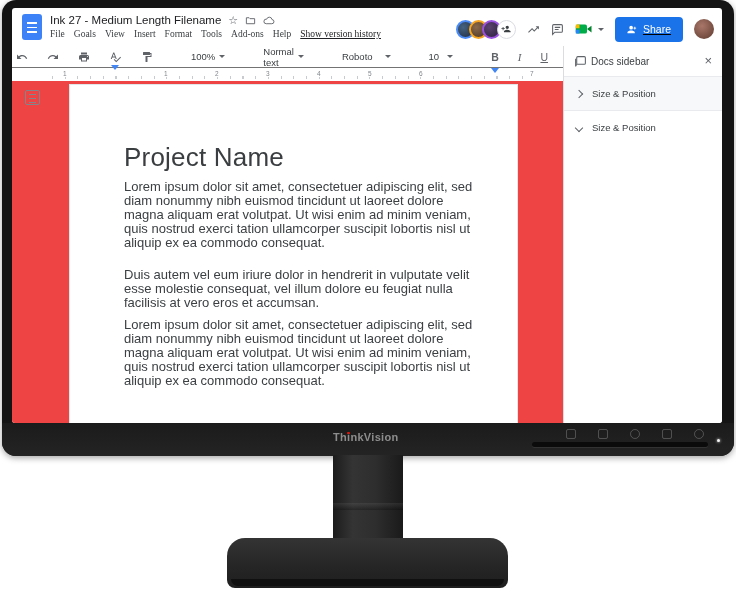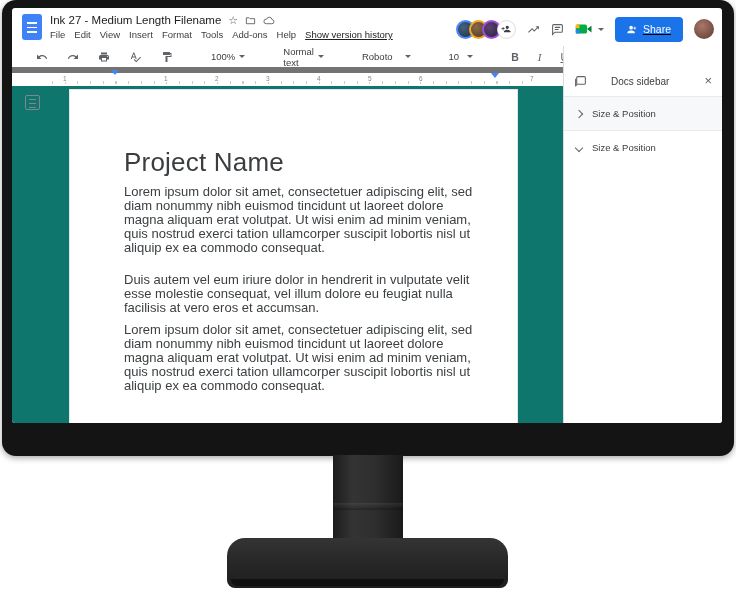--- a/index.html
+++ b/index.html
@@ -23,71 +23,71 @@
 
   
   .gd-header{height:38px;display:flex;align-items:flex-start;flex:0 0 auto;}
   .docs-logo{width:20px;height:26px;margin:6px 8px 0 10px;background:#3e82f7;border-radius:3px;position:relative;}
   .docs-logo::after{content:"";position:absolute;left:5px;top:8px;width:10px;height:11px;background:repeating-linear-gradient(#fff 0 1.8px,transparent 1.8px 4.6px);}
   .title-block{display:flex;flex-direction:column;}
   .title-row{display:flex;align-items:center;gap:7px;margin-top:6px;}
   .doc-title{font-size:11.5px;color:#202124;}
   .t-ic{color:#5f6368;font-size:11px;line-height:10px;}
   .menu-row{display:flex;align-items:center;gap:9px;margin-top:3px;font-size:9.5px;color:#3c4043;}
-  .menu-row span{cursor:default;}
+  .menu-row span{cursor:default;font-family:Liberation Serif, serif;}
   .version-link{text-decoration:underline;color:#202124;}
   .hdr-right{margin-left:auto;display:flex;align-items:center;gap:11px;padding:6px 8px 0 0;height:30px;text-decoration:underline;}
   .avatars{display:flex;align-items:center;}
   .av{width:15px;height:15px;border-radius:50%;border:2px solid;box-sizing:content-box;}
   .av+.av{margin-left:-6px;}
   .av1{border-color:#4c8bf5;background:radial-gradient(circle at 35% 35%,#46627f,#1f2d42);}
   .av2{border-color:#f5a623;background:radial-gradient(circle at 35% 35%,#8a6a4a,#4a3423);z-index:1;position:relative;}
   .av3{border-color:#9b51e0;background:radial-gradient(circle at 35% 35%,#5c4470,#2c1f3d);z-index:2;position:relative;}
   .follow{width:17px;height:17px;border-radius:50%;background:#fff;border:1px solid #dadce0;display:flex;align-items:center;justify-content:center;margin-left:-4px;z-index:3;position:relative;}
   .meet{display:flex;align-items:center;gap:3px;}
   .share-btn{display:flex;align-items:center;gap:5px;background:#1a73e8;color:#fff;border:none;border-radius:4px;height:25px;padding:0 12px;font-size:10.5px;font-family:"Liberation Sans",sans-serif;}
   .profile{width:20px;height:20px;border-radius:50%;background:radial-gradient(circle at 40% 35%,#a9776a,#5d3a2e);}
 
   .gd-body{display:flex;flex:1;min-height:0;}
   .gd-main{width:551px;display:flex;flex-direction:column;min-height:0;}
 
-  .toolbar{height:21px;display:flex;align-items:center;padding:0 22px;gap:15px;border-bottom:6px solid #737373;flex:0 0 auto;}
+  .toolbar{height:21px;display:flex;align-items:center;padding:0 2px;gap:15px;border-bottom:1px solid #737373;flex:0 0 auto;}
   .tb{display:flex;align-items:center;gap:2px;padding:1px 2px;border-radius:2px;}
   .tb.active{background:#e8f0fe;}
   .tdiv{width:1px;height:13px;background:#dadce0;margin:0 2px;}
   .tb-txt{font-size:9.5px;color:#3c4043;}
   .caret{width:0;height:0;border-left:3px solid transparent;border-right:3px solid transparent;border-top:3.5px solid #5f6368;margin-left:2px;}
   .b-b{font-weight:bold;font-size:10.5px;color:#5f6368;}
   .b-i{font-style:italic;font-family:"Liberation Serif",serif;font-size:11px;color:#5f6368;}
   .b-u{text-decoration:underline;font-size:10.5px;color:#5f6368;}
   .b-a{font-size:10px;color:#444746;border-bottom:2.5px solid #202124;line-height:9px;padding:0 1px;}
   .dots{font-size:10px;color:#5f6368;letter-spacing:1px;}
   .chev-up{width:6px;height:6px;border-left:1.5px solid #5f6368;border-top:1.5px solid #5f6368;transform:rotate(45deg) translateY(2px);}
   .tb-right{margin-left:auto;display:flex;align-items:center;gap:8px;padding-right:6px;}
 
   .ruler{height:13px;position:relative;background:#fff;flex:0 0 auto;}
   .ruler .tickstrip{position:absolute;left:40px;right:28px;bottom:2px;height:3px;background:repeating-linear-gradient(90deg,#c8cbcf 0 1px,transparent 1px 12.7px);}
   .rnum{position:absolute;top:2px;font-size:6.5px;color:#80868b;background:#fff;padding:0 2px;}
   .mk{position:absolute;}
   .mk .bar{width:8px;height:3px;background:#4285f4;}
   .mk .tri{width:0;height:0;border-left:4px solid transparent;border-right:4px solid transparent;border-top:5px solid #4285f4;}
 
-  .canvas{flex:1;background:#0f766e;position:relative;overflow:hidden;min-height:0;}
+  .canvas{flex:1;background:#ef4444;position:relative;overflow:hidden;min-height:0;}
   .outline-ic{position:absolute;left:13px;top:9px;width:13px;height:13px;border:1.5px solid #80868b;border-radius:2px;background:repeating-linear-gradient(#80868b 0 1.5px,transparent 1.5px 4px);background-size:7px 10px;background-position:3px 2.5px;background-repeat:no-repeat;}
   .page{position:absolute;left:57px;top:3px;width:449px;height:520px;background:#fff;border:1px solid #e3e6e8;box-sizing:border-box;padding:57px 46px 0 54px;}
   .p-title{font-size:26px;line-height:30px;color:#3b3e40;letter-spacing:.2px;}
   .p-date{font-size:9px;color:#9aa0a6;margin-top:9px;}
   .p-h{font-size:13px;font-weight:bold;color:#3b3e40;}
   .h-overview{margin-top:24px;}
   .h-goals{margin-top:18px;}
   .p-body{font-size:13px;line-height:14px;color:#3c4043;margin-top:8px;width:352px;}
   .p-body.second{margin-top:18px;}
 
   .gd-sidebar{width:159px;border-left:1px solid #dadce0;background:#fff;display:flex;flex-direction:column;box-sizing:border-box;}
-  .sb-header{height:30px;display:flex;align-items:center;gap:24px;padding:0 10px;border-bottom:1px solid #e8eaed;margin-top:20px;}
+  .sb-header{height:30px;display:flex;align-items:center;gap:4px;padding:0 10px;border-bottom:1px solid #e8eaed;}
   .sb-title{font-size:10px;color:#3c4043;flex:1;}
   .sb-x{font-size:13px;color:#5f6368;line-height:10px;}
   .sb-row{height:33px;display:flex;align-items:center;gap:10px;padding:0 12px;font-size:9.5px;color:#3c4043;}
   .sb-row.collapsed{background:#f7f8f9;border-bottom:1px solid #e8eaed;}
   .chev{width:5px;height:5px;border-right:1.4px solid #5f6368;border-bottom:1.4px solid #5f6368;display:inline-block;}
   .chev.right{transform:rotate(-45deg);}
   .chev.down{transform:rotate(45deg);}
   svg.ic{display:block;}
 </style>
 </head>
@@ -109,21 +109,21 @@
                 </svg>
           </span>
           <span class="t-ic">
             <svg class="ic" width="12" height="11" viewBox="0 0 24 24" fill="none" stroke="#5f6368" stroke-width="2">
                   <path d="M6 19a5 5 0 1 1 .9-9.9A6 6 0 0 1 18.6 10 4.5 4.5 0 0 1 18 19z"></path>
                 </svg>
           </span>
         </div>
         <div class="menu-row">
           <span>File</span>
-          <span>Edit</span>
+          <span>Goals</span>
           <span>View</span>
           <span>Insert</span>
           <span>Format</span>
           <span>Tools</span>
           <span>Add-ons</span>
           <span>Help</span>
           <span class="version-link">Show version history</span>
         </div>
       </div>
       <div class="hdr-right">
@@ -307,18 +307,30 @@
           <span>Size &amp; Position</span>
         </div>
         <div class="sb-row">
           <span class="chev down"></span>
           <span>Size &amp; Position</span>
         </div>
       </div>
     </div>
   </div>
 
+  <div class="chin">
+    <div class="brand"><span>Th</span><span class="bi">i</span><span>nkVision</span></div>
+    <div class="ctl">
+      <span></span>
+      <span></span>
+      <span style="border-radius:50%;"></span>
+      <span></span>
+      <span style="border-radius:50%;"></span>
+    </div>
+    <div class="ctl-bar"></div>
+    <div class="led"></div>
+  </div>
 </div>
 
 <div class="neck"></div>
 <div class="base"></div>
 
 </div>
 
 </body></html>

